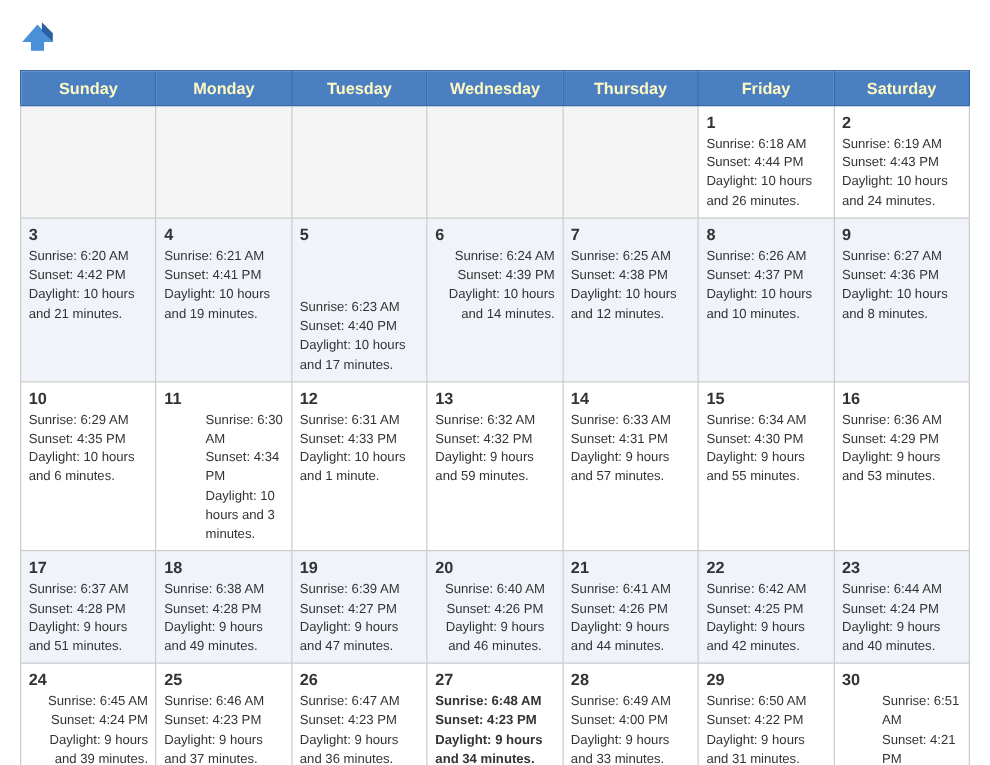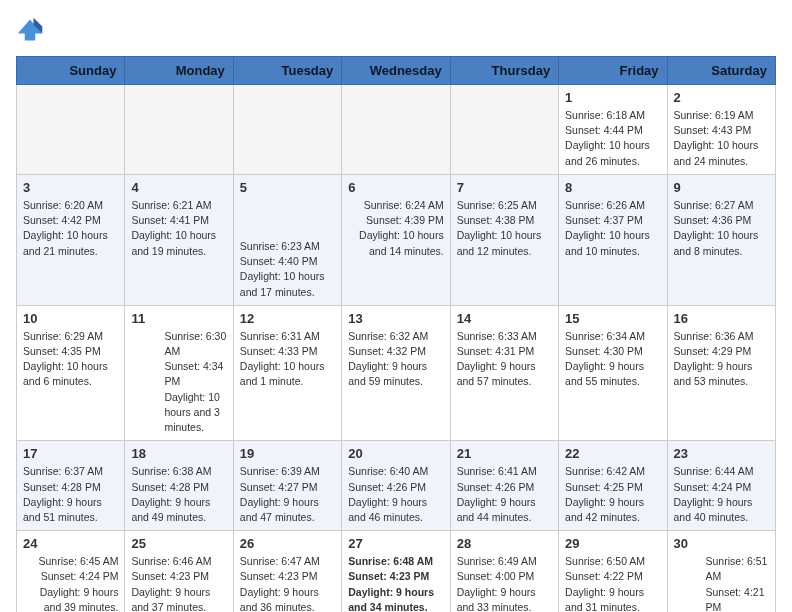--- a/index.html
+++ b/index.html
@@ -47,22 +47,22 @@
       font-size: 16px;
       color: #555;
     }
     table {
       width: 100%;
       border-collapse: collapse;
       table-layout: fixed;
     }
     th {
       background-color: #4a7fc1;
-      color: #0f172a;
-      text-align: right;
+      color: #fef9c3;
+      text-align: center;
       padding: 6px 8px;
       font-size: 13px;
       font-weight: bold;
       border: 1px solid #3a6aaa;
     }
     td {
       border: 1px solid #ccc;
       vertical-align: top;
       padding: 5px 6px;
       font-size: 11px;
@@ -243,21 +243,21 @@
 Daylight: 9 hours and 49 minutes.</div>
         </td>
         <td class="alt-row">
           <span class="day-number">19</span>
           <div class="day-info" style="white-space: pre-line;">Sunrise: 6:39 AM
 Sunset: 4:27 PM
 Daylight: 9 hours and 47 minutes.</div>
         </td>
         <td class="alt-row">
           <span class="day-number">20</span>
-          <div class="day-info" style="white-space: pre-line;">Sunrise: 6:40 AM
+          <div class="day-info" style="white-space: pre-line; text-align: center;">Sunrise: 6:40 AM
 Sunset: 4:26 PM
 Daylight: 9 hours and 46 minutes.</div>
         </td>
         <td class="alt-row">
           <span class="day-number">21</span>
           <div class="day-info" style="white-space: pre-line;">Sunrise: 6:41 AM
 Sunset: 4:26 PM
 Daylight: 9 hours and 44 minutes.</div>
         </td>
         <td class="alt-row">

